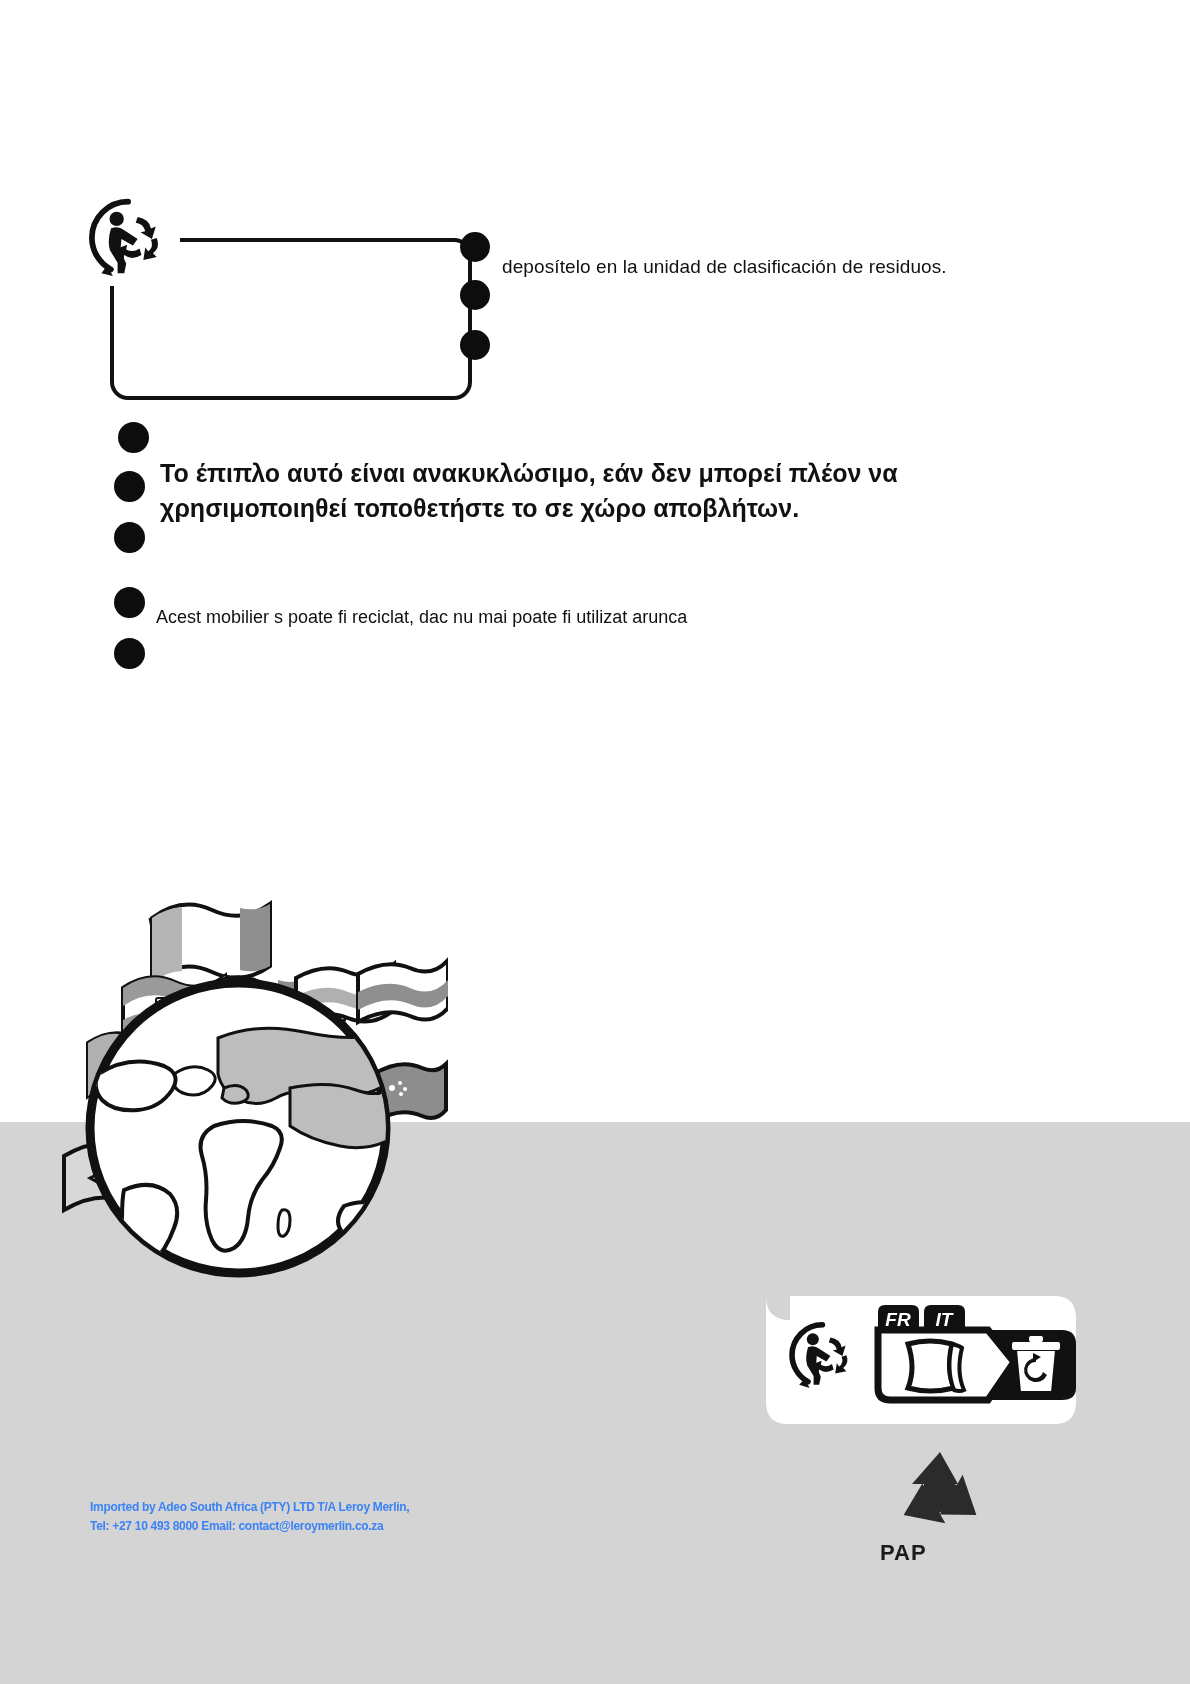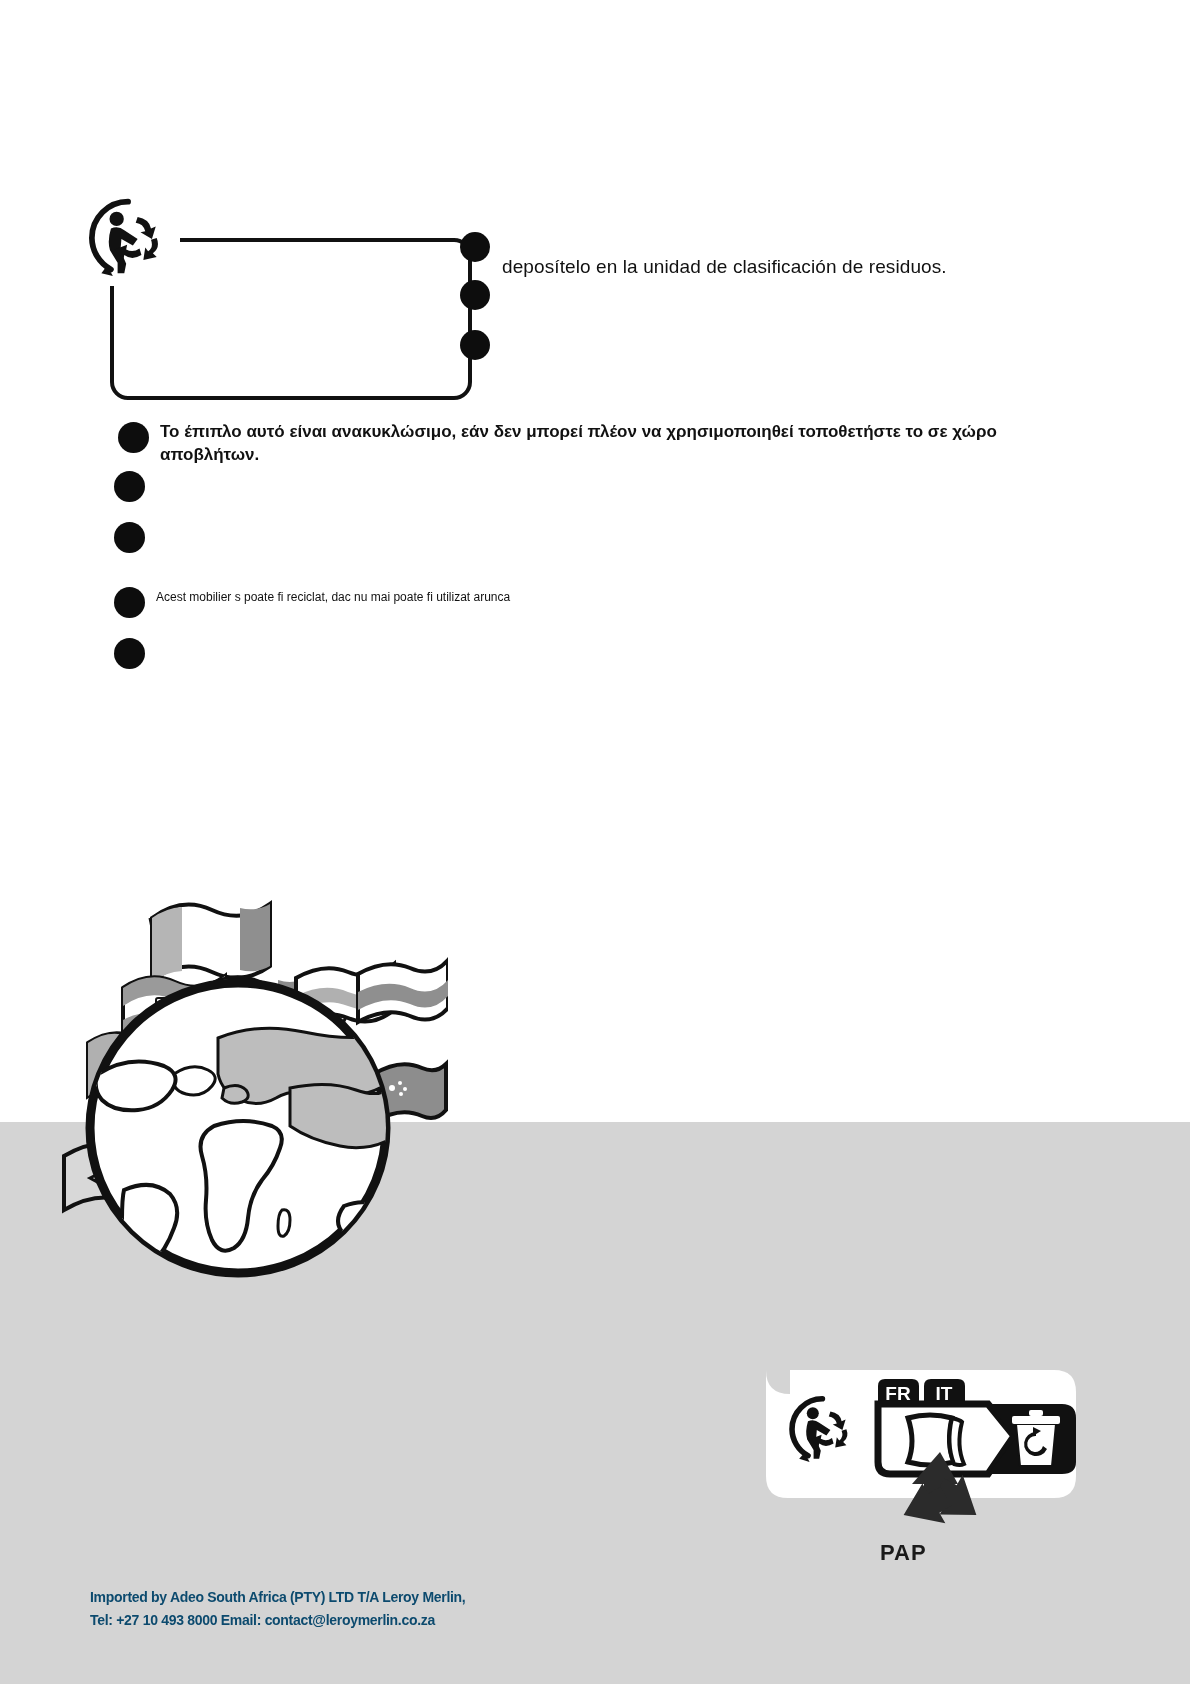--- a/index.html
+++ b/index.html
@@ -85,50 +85,51 @@
     background: #0d0d0d;
   }
   .lang-text {
     position: absolute;
     left: 42px;
     top: -2px;
     font-size: 19px;
     color: #111;
     line-height: 1.38;
   }
-  .lang-text.bold { font-weight: bold; font-size: 17px; }
+  .lang-text.bold { font-weight: bold; font-size: 25px; margin-top: 36px; }
   
   .globe-wrap {
     position: absolute;
     left: 28px;
     top: 838px;
     width: 420px;
     height: 440px;
   }
   
   .footer-address {
     position: absolute;
     left: 90px;
-    top: 1586px;
+    top: 1498px;
     width: 740px;
-    font-size: 14px;
+    font-size: 12px;
     line-height: 1.62;
-    color: #0c4a6e;
+    color: #3b82f6;
     font-family: "Liberation Sans", sans-serif;
     font-weight: 600;
     letter-spacing: -0.3px;
   }
   .footer-address div { white-space: nowrap; }
   
   .friT-label {
     position: absolute;
     left: 766px;
-    top: 1370px;
+    top: 1296px;
     width: 310px;
     height: 128px;
+    font-style: italic;
   }
   
   .pap-logo {
     position: absolute;
     left: 880px;
     top: 1444px;
     width: 120px;
     height: 130px;
   }
   .pap-text {
@@ -184,21 +185,21 @@
     <div class="lang-text"></div>
   </div>
 
   <div class="lang-row" style="left:114px; top:522px; width:900px;">
     <div class="lang-bullet"></div>
     <div class="lang-text"></div>
   </div>
 
   <div class="lang-row" style="left:114px; top:587px; width:900px;">
     <div class="lang-bullet"></div>
-    <div class="lang-text" style="font-size:12px; top:2px;">Acest mobilier s poate fi reciclat, dac   nu mai poate fi utilizat arunca</div>
+    <div class="lang-text" style="font-size:18px; top:18px;">Acest mobilier s poate fi reciclat, dac   nu mai poate fi utilizat arunca</div>
   </div>
 
   <div class="lang-row" style="left:114px; top:638px; width:900px;">
     <div class="lang-bullet"></div>
     <div class="lang-text"></div>
   </div>
 
   <div class="globe-wrap">
     <svg viewBox="0 0 420 440" width="420" height="440">
       <defs>

